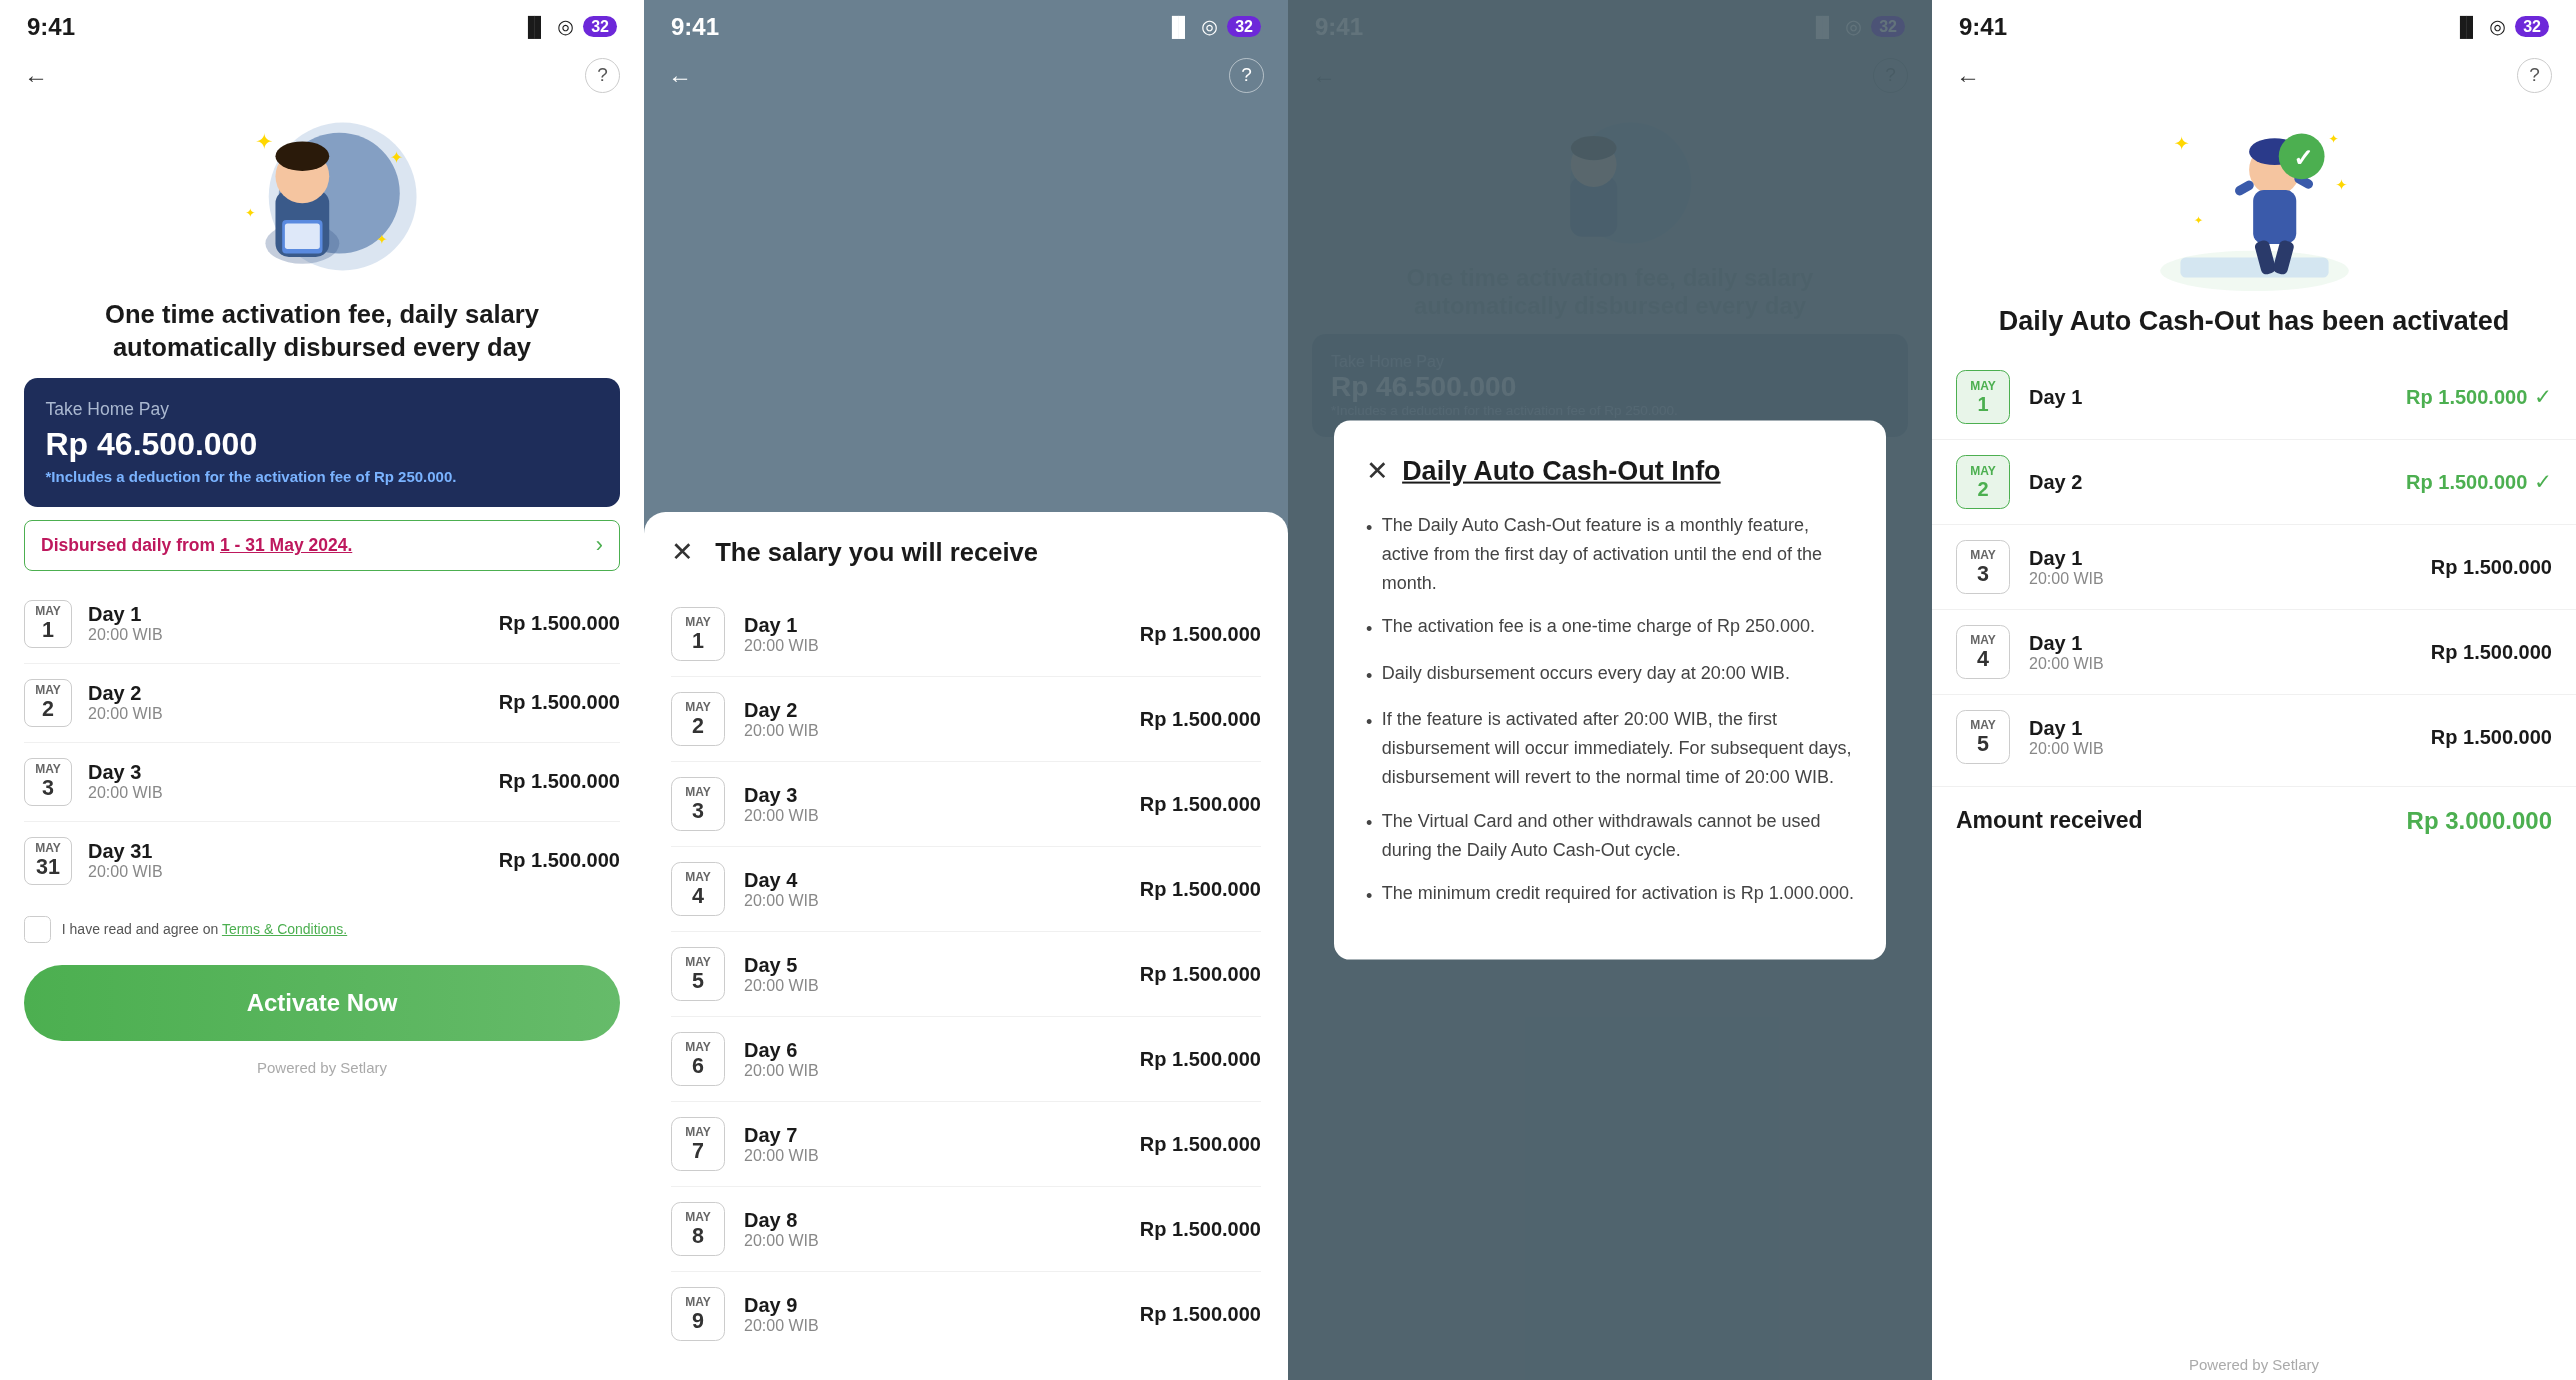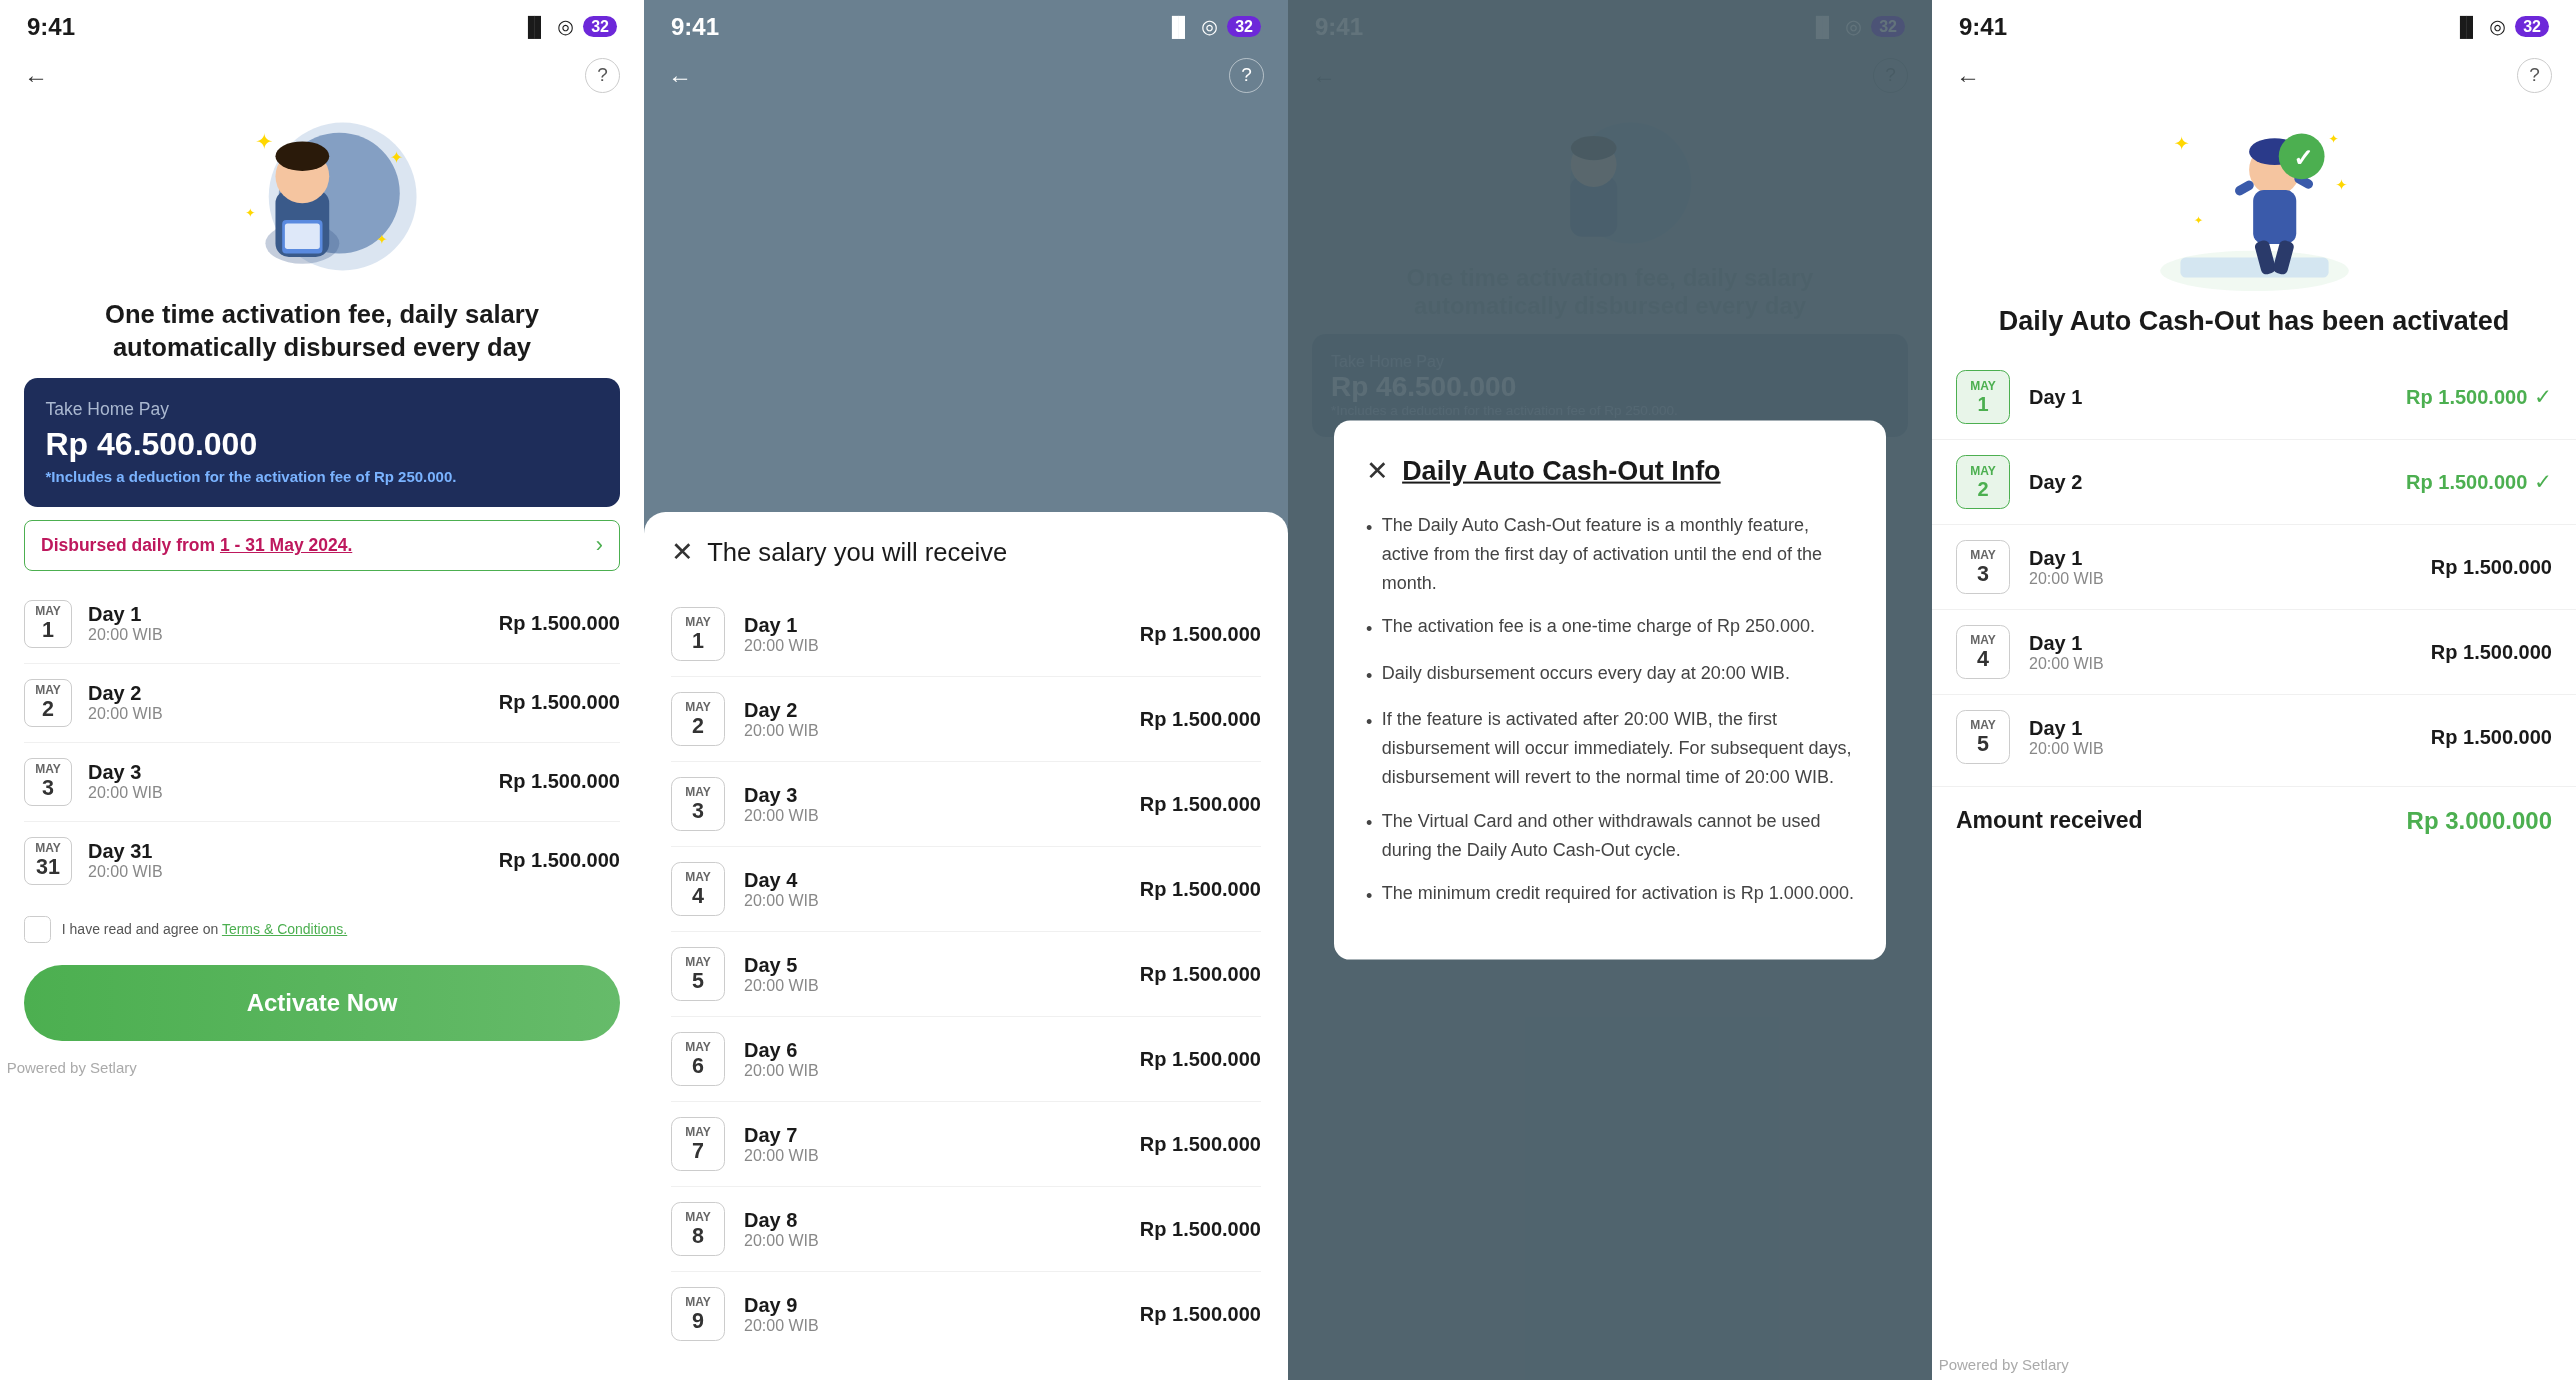--- a/index.html
+++ b/index.html
@@ -236,20 +236,21 @@
       border-radius: 40px;
       padding: 24px;
       text-align: center;
       font-size: 24px;
       font-weight: 700;
       color: white;
       cursor: pointer;
     }
 
     .powered-by {
+      text-align: center;
       font-size: 15px;
       color: #aaa;
       padding: 6.7px;
     }
 
     
     .screen2-wrapper {
       width: 644px;
       height: 1380px;
       background: #5a7080;
@@ -276,22 +277,23 @@
       margin-bottom: 24px;
     }
     .modal-close {
       font-size: 27px;
       color: #333;
       cursor: pointer;
       font-weight: 300;
     }
     .modal-title {
       font-size: 25.6px;
-      font-weight: 400;
+      font-weight: 700;
       color: #1a1a1a;
+      margin-left: 8px;
     }
 
     .modal-day-item {
       display: flex;
       align-items: center;
       padding: 15px 0;
       border-bottom: 0.7px solid #f0f0f0;
     }
     .modal-day-badge {
       width: 54px;

